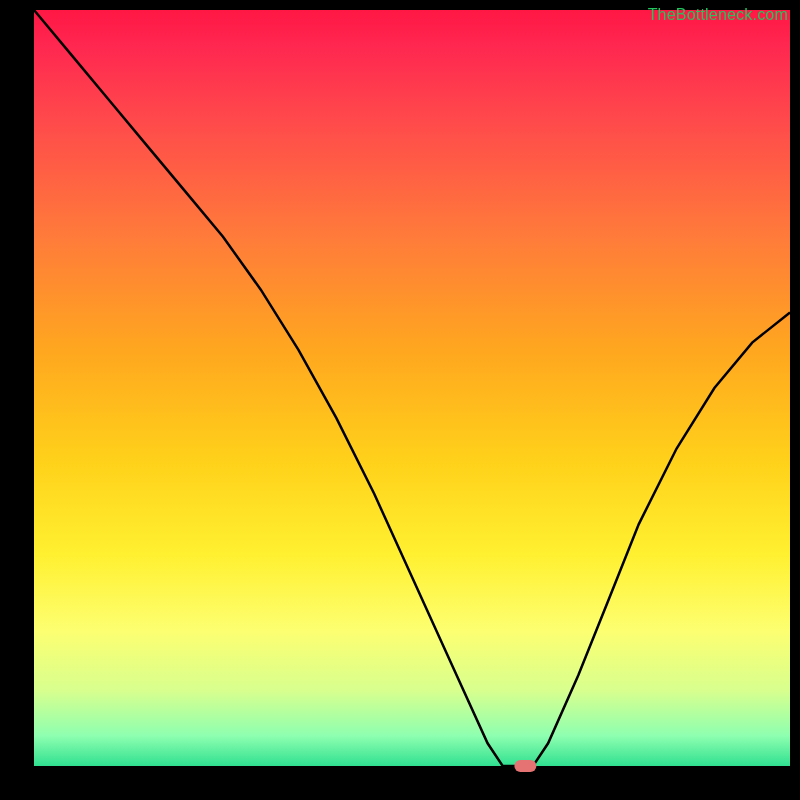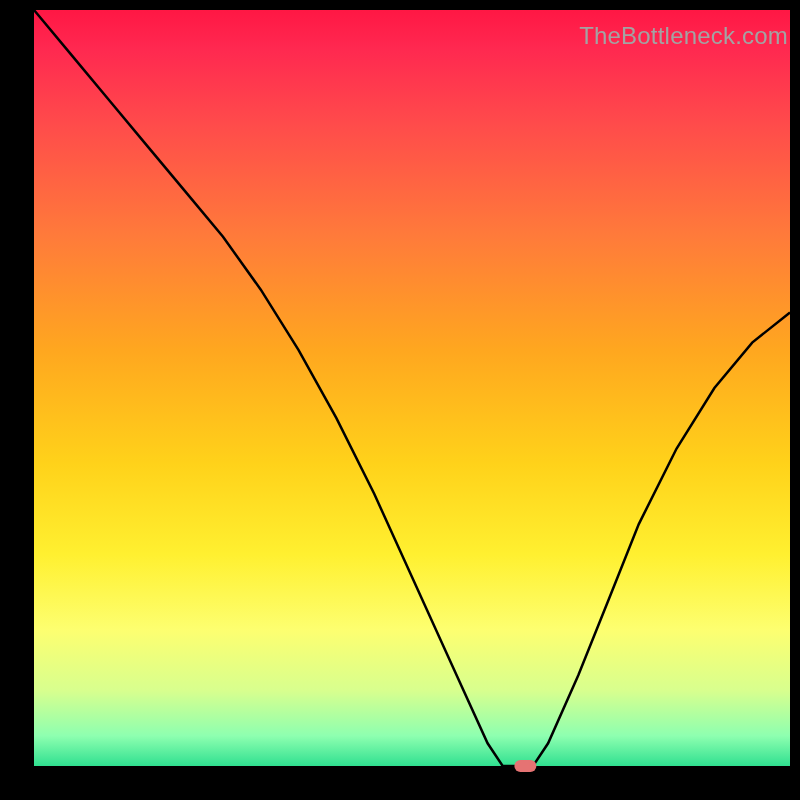--- a/index.html
+++ b/index.html
@@ -13,24 +13,24 @@
   }
   .chart-container {
     position: absolute;
     top: 0;
     left: 0;
     width: 800px;
     height: 800px;
   }
   .watermark {
     position: absolute;
-    top: 22px;
+    top: 6px;
     right: 12px;
-    color: #a3a3a3;
-    font-size: 24px;
+    color: #22c55e;
+    font-size: 16px;
     font-weight: 500;
     z-index: 10;
     letter-spacing: 0.2px;
   }
 </style>
 </head>
 <body>
 
 <div class="chart-container">
   <svg id="chart-svg" width="800" height="800" viewBox="0 0 800 800">

